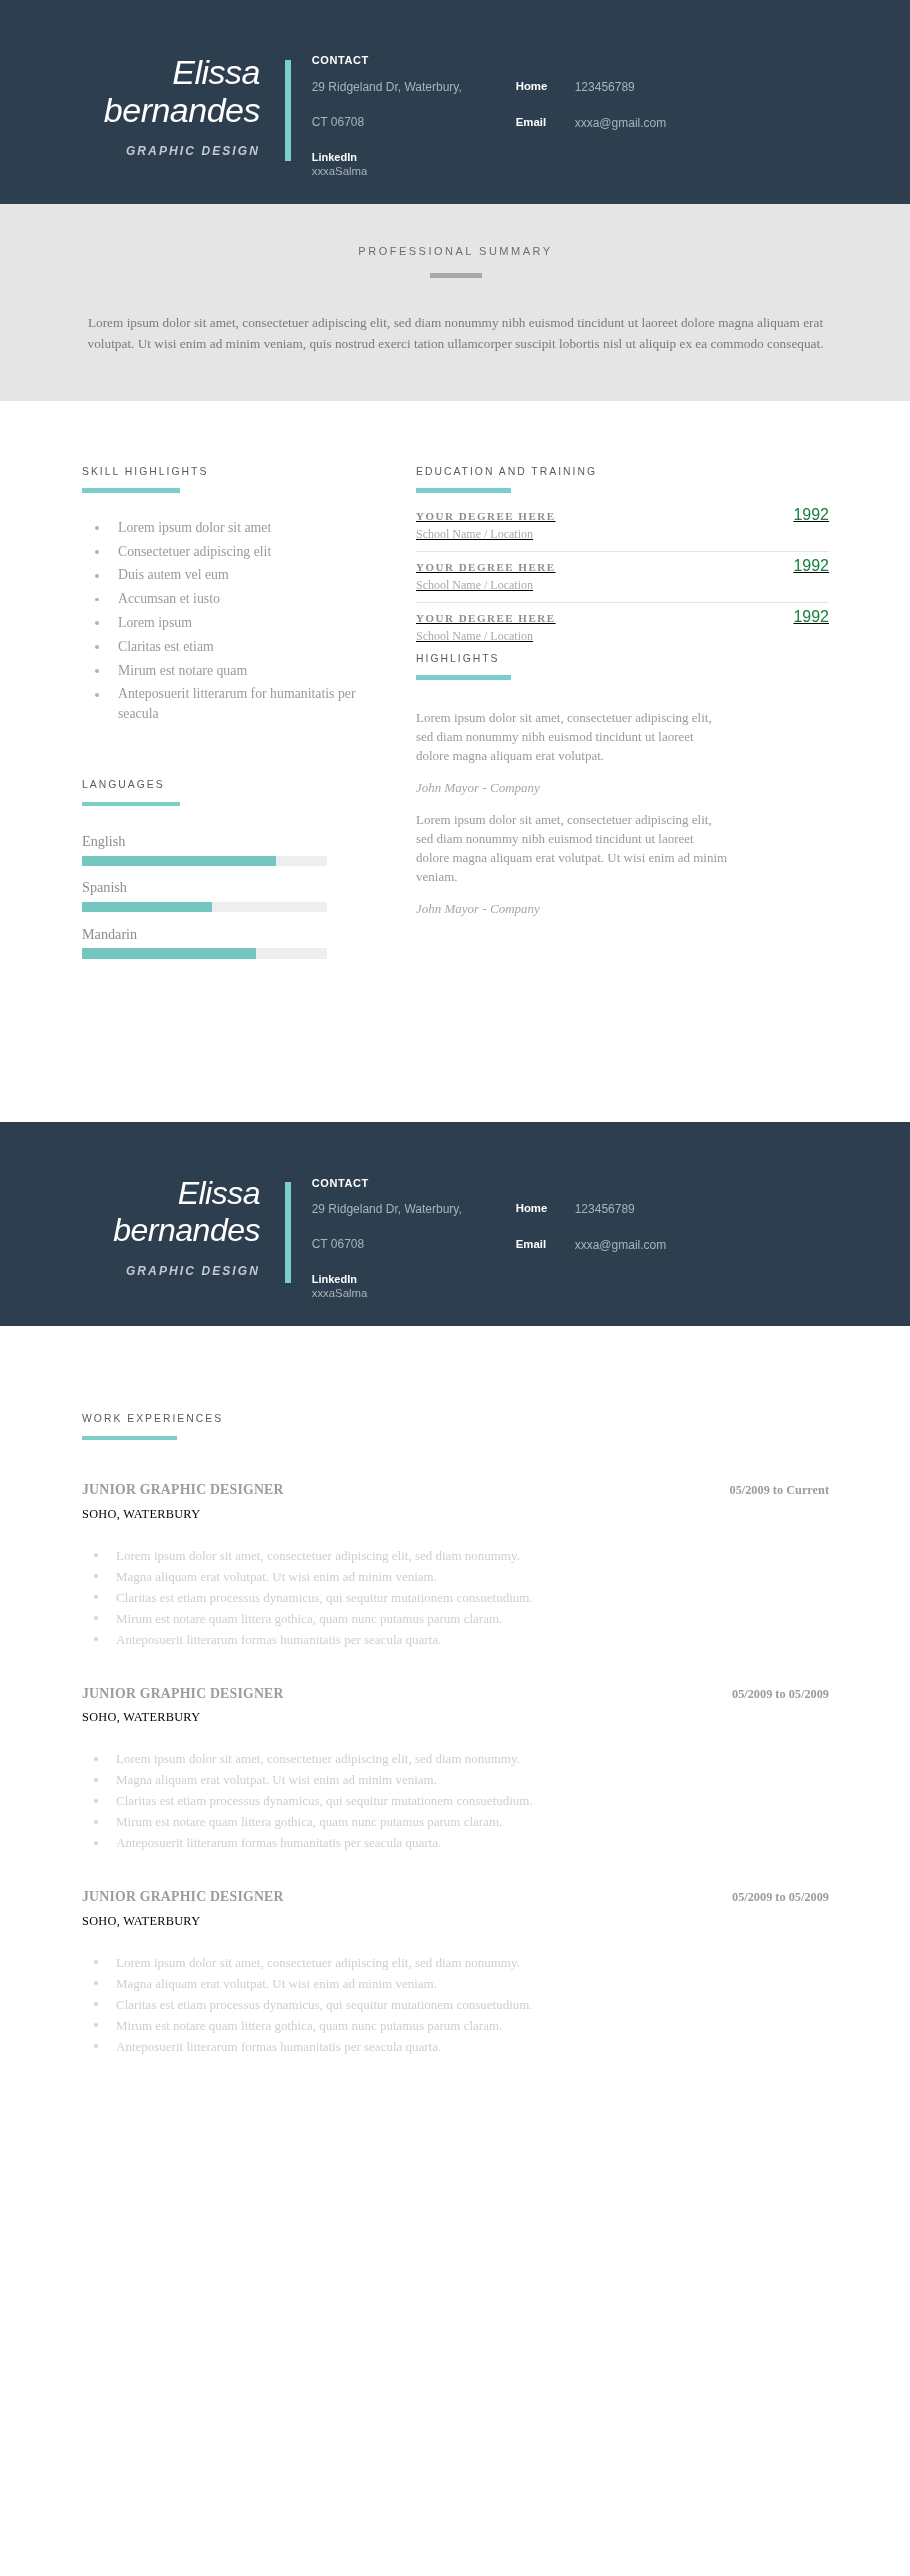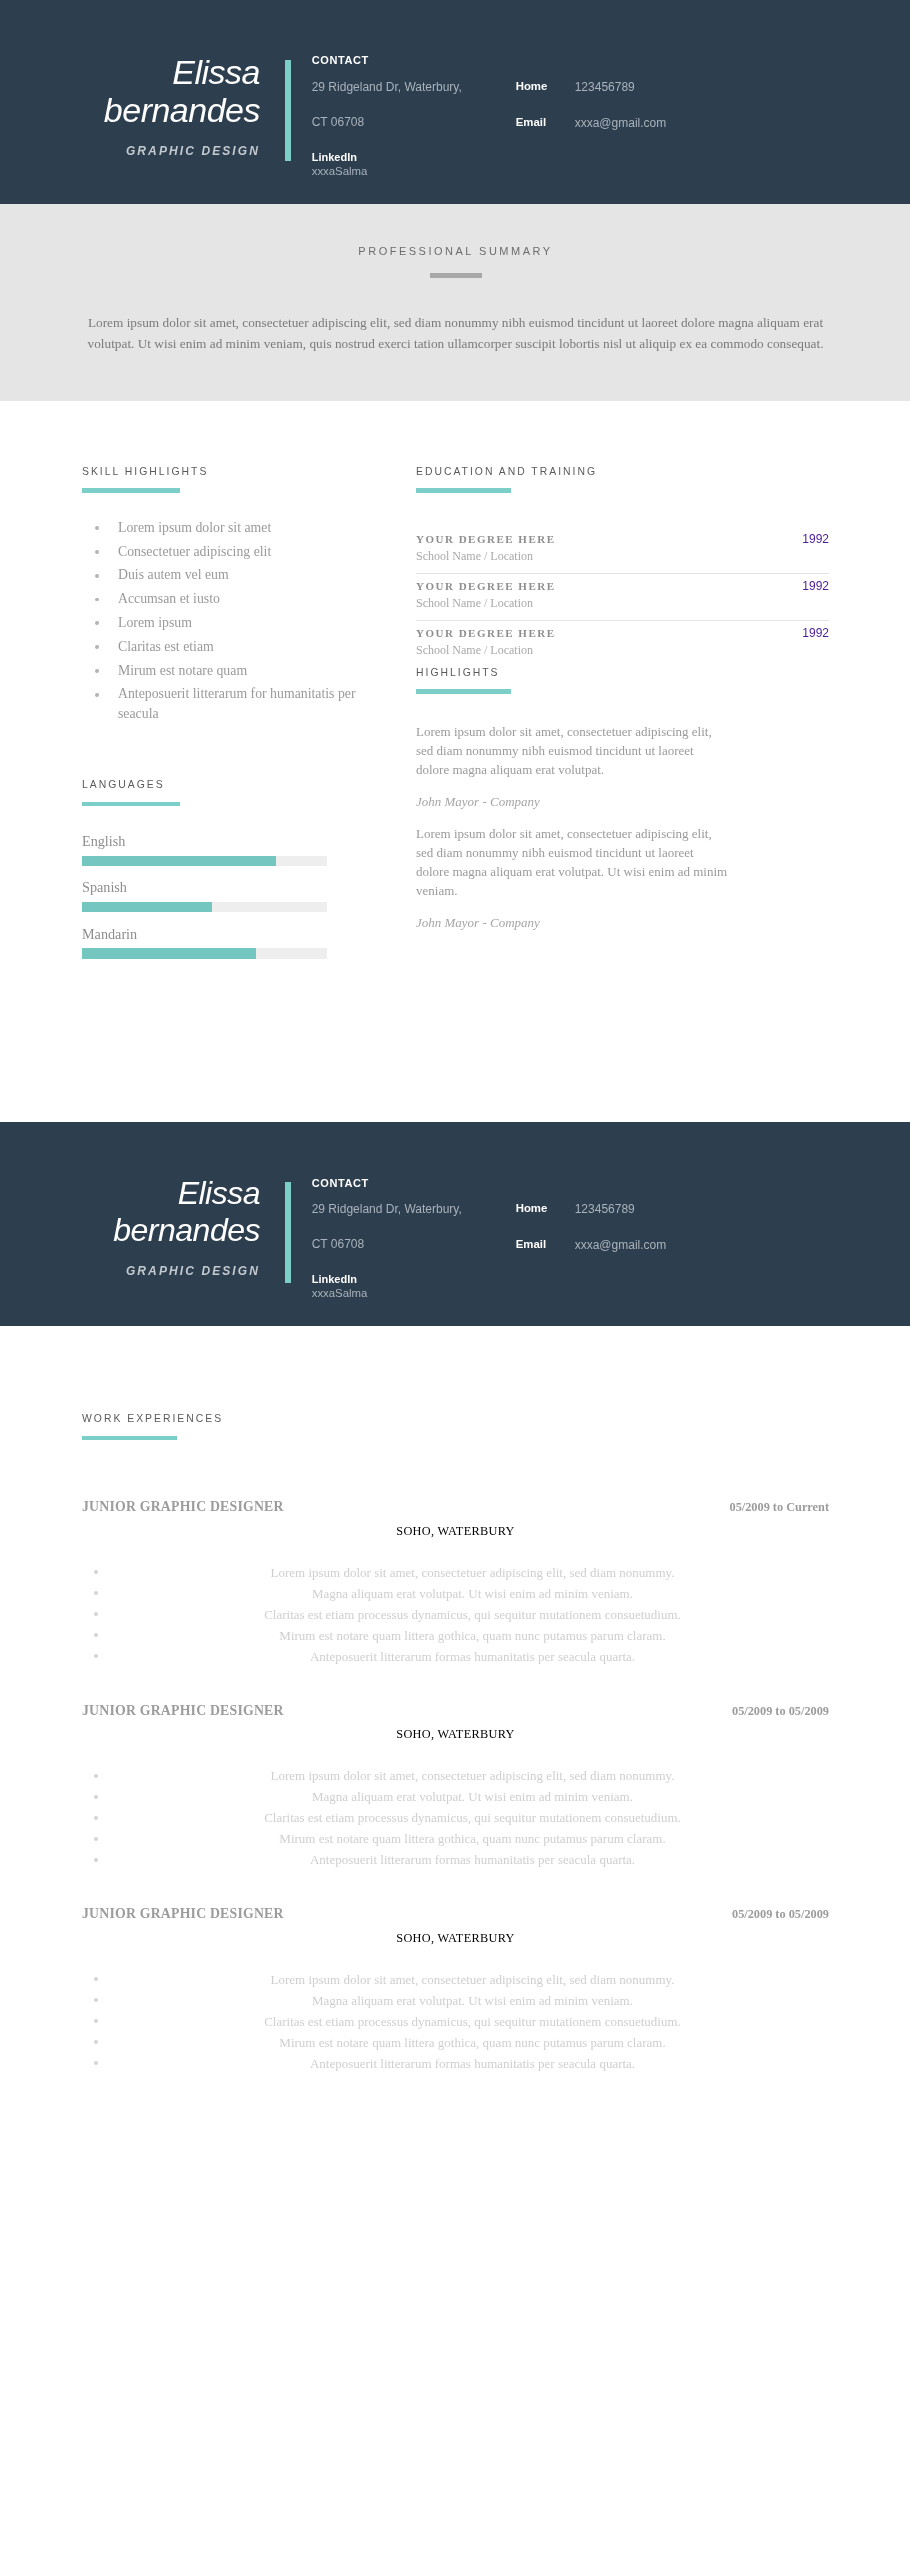--- a/index.html
+++ b/index.html
@@ -197,41 +197,41 @@
     position: absolute;
     left: 13.3px;
     top: 8.5px;
     width: 3.8px;
     height: 3.8px;
     border-radius: 50%;
     background: #b4b4b4;
   }
 
   
-  .edu-list { margin-top: 34px; }
+  .edu-list { margin-top: 8px; text-decoration: underline; }
   .edu-item {
     padding: 5.7px 0 8.5px 0;
     border-bottom: 0.9px solid #e4e4e4;
   }
   .edu-item:last-child { border-bottom: none; }
   .edu-row {
     display: flex;
     justify-content: space-between;
     align-items: baseline;
   }
   .edu-degree {
     font-family: "Liberation Serif", serif;
     color: #8e8e8e;
     font-size: 11px;
     letter-spacing: 1.5px;
     font-weight: 700;
   }
   .edu-year {
-    color: #4c1d95;
-    font-size: 12px;
+    color: #15803d;
+    font-size: 16px;
   }
   .edu-school {
     font-family: "Liberation Serif", serif;
     color: #a9a9a9;
     font-size: 12px;
     margin-top: 2.8px;
   }
 
   
   .lang-block { margin-top: 55px; }
@@ -276,21 +276,21 @@
 
   
   .page-break { height: 17px; background: #ffffff; }
   .masthead2 .identity-name { font-size: 32px; line-height: 37px; }
 
   .work-area {
     padding: 87px 82px 0 82px;
     box-sizing: border-box;
     background: #ffffff;
   }
-  .work-list { margin-top: 59px; text-align: center; }
+  .work-list { margin-top: 42px; }
   .job { margin-bottom: 36px; }
   .job-head {
     display: flex;
     justify-content: space-between;
     align-items: baseline;
   }
   .job-title {
     font-family: "Liberation Serif", serif;
     color: #9c9c9c;
     font-size: 13.8px;

